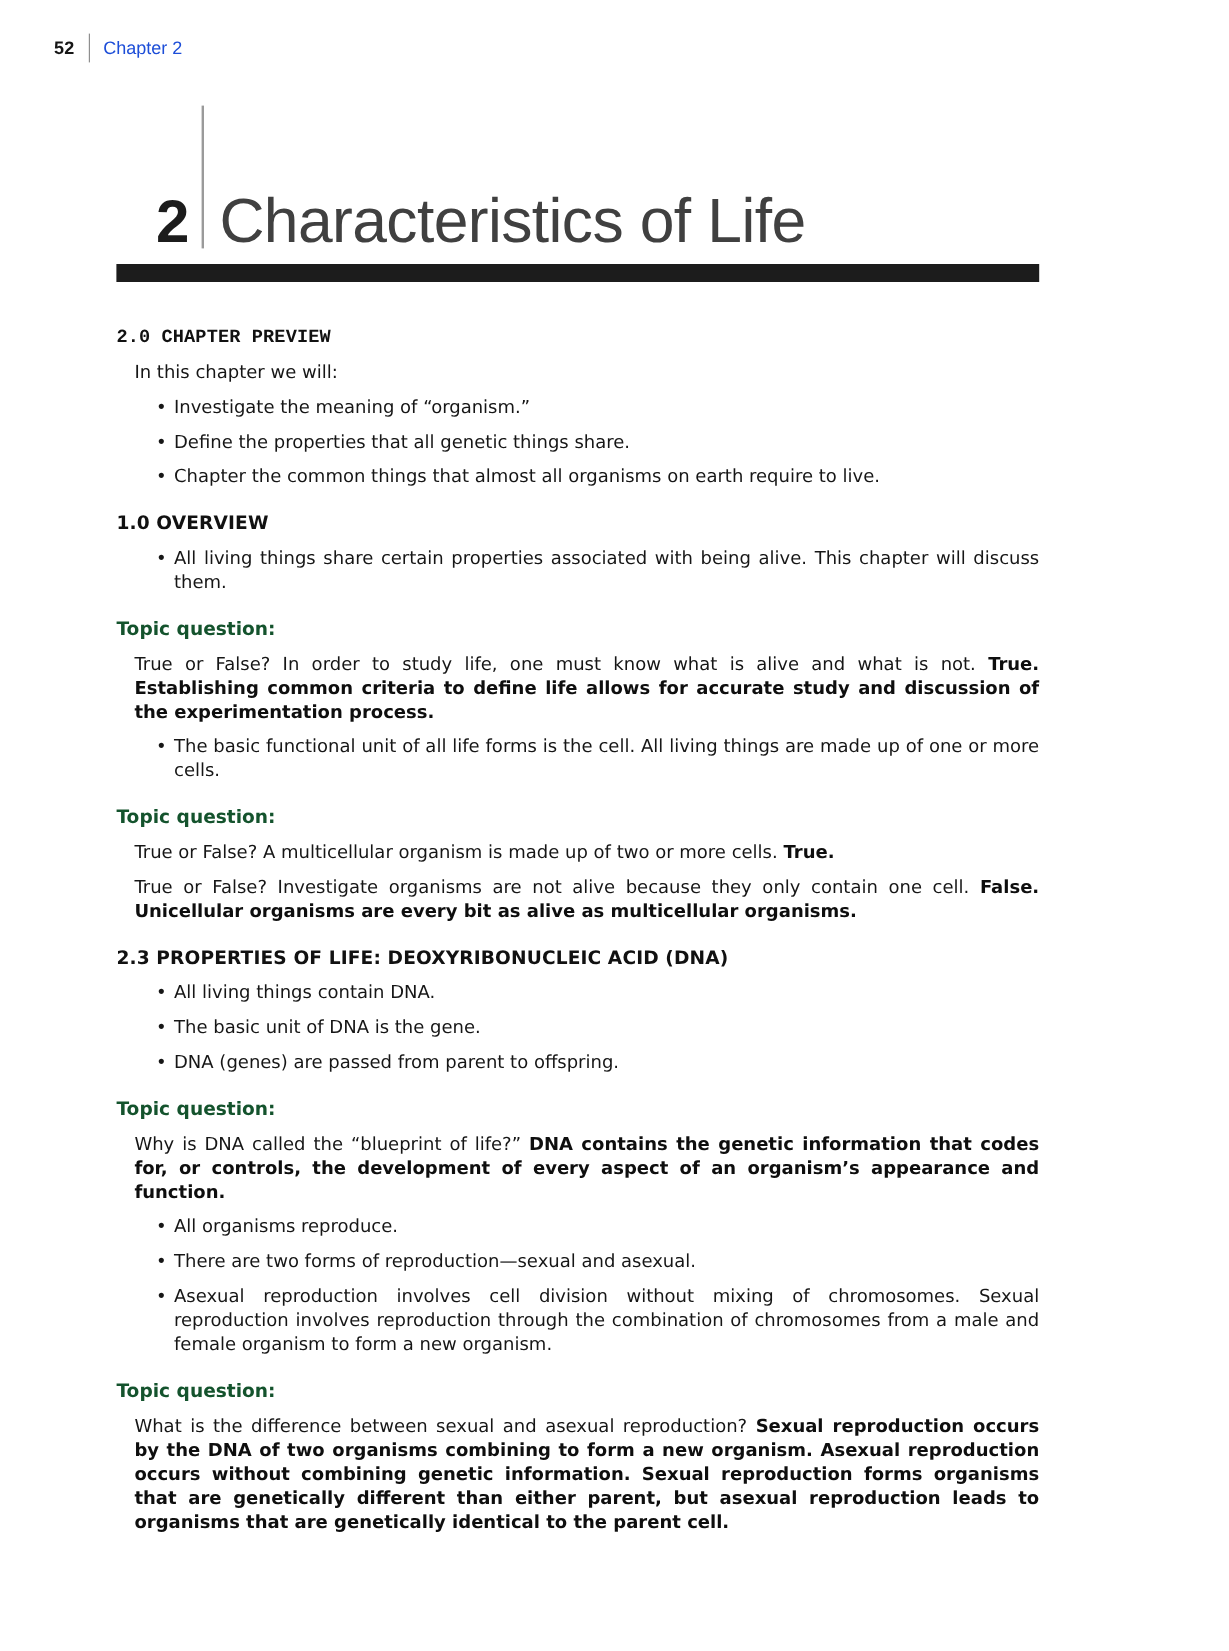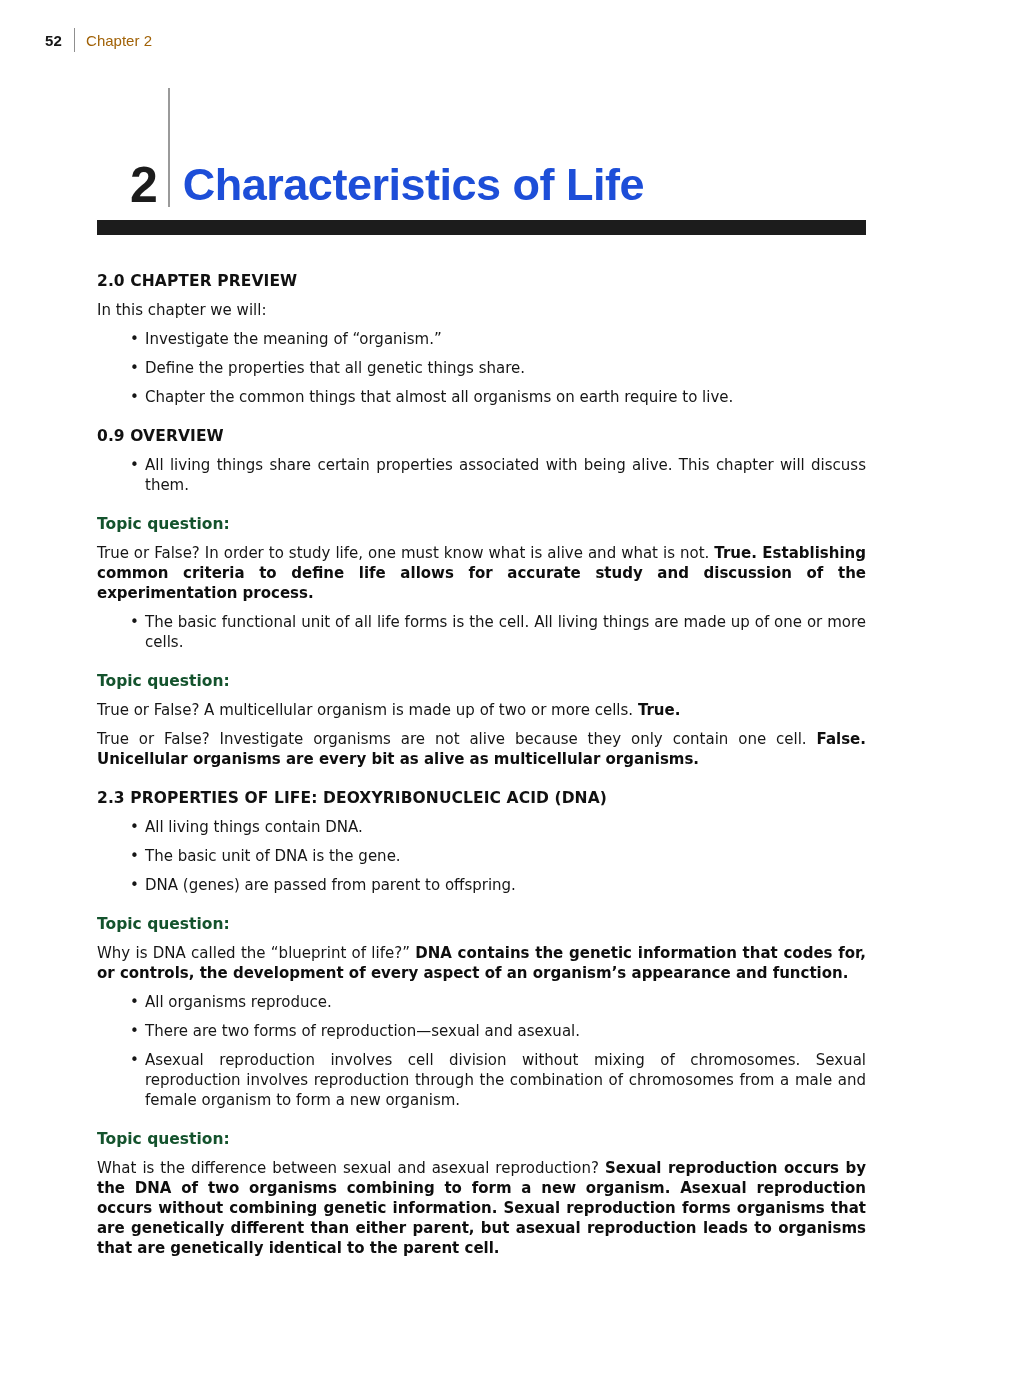--- a/index.html
+++ b/index.html
@@ -26,21 +26,21 @@
     font-size: 15px;
     font-family: "Liberation Sans", sans-serif;
   }
   .page-num { font-weight: 700; letter-spacing: 0.2px; }
   .hdr-divider {
     width: 1px;
     height: 24px;
     background: #8f8f8f;
     margin: 0 11px 0 12px;
   }
-  .chapter-label { color: #a16207; }
+  .chapter-label { color: #1d4ed8; }
 
   
   .content {
     position: absolute;
     left: 97px;
     top: 0;
     width: 769px;
   }
 
   
@@ -59,51 +59,51 @@
     padding-left: 33px;
     letter-spacing: -1px;
     color: #1c1c1c;
   }
   .banner-divider {
     width: 2px;
     background: #9a9a9a;
     align-self: stretch;
   }
   .ch-title {
-    font-size: 45px;
-    font-weight: 700;
+    font-size: 52px;
+    font-weight: 400;
     line-height: 44px;
     margin: 0;
     padding-left: 13px;
     letter-spacing: -0.5px;
-    color: #1d4ed8;
+    color: #404040;
     white-space: nowrap;
   }
   .title-rule {
     height: 15px;
     background: #1c1c1c;
     margin-top: 13px;
   }
 
   
   #blocks { margin-top: 36px; }
-  #blocks > :first-child { margin-top: 0; }
+  #blocks > :first-child { margin-top: 0; font-family: Liberation Mono, monospace; }
 
   h2.heading {
     font-size: 15.5px;
     font-weight: 700;
     line-height: 20px;
     margin: 19px 0 9px 0;
     letter-spacing: 0.1px;
     color: #111;
   }
   p.para {
     font-size: 15px;
     line-height: 20px;
-    margin: 0 0 9px 0;
+    margin: 0 0 9px 15px;
     text-align: justify;
   }
   p.topic {
     font-size: 15.5px;
     font-weight: 700;
     line-height: 20px;
     margin: 19px 0 9px 0;
     color: #14532d;
   }
   .bullet {
@@ -150,21 +150,21 @@
         <span class="btext">Investigate the meaning of “organism.”</span>
       </div>
       <div class="bullet">
         <span class="dot">•</span>
         <span class="btext">Define the properties that all genetic things share.</span>
       </div>
       <div class="bullet">
         <span class="dot">•</span>
         <span class="btext">Chapter the common things that almost all organisms on earth require to live.</span>
       </div>
-      <h2 class="heading">0.9 OVERVIEW</h2>
+      <h2 class="heading">1.0 OVERVIEW</h2>
       <div class="bullet">
         <span class="dot">•</span>
         <span class="btext">All living things share certain properties associated with being alive. This chapter will discuss them.</span>
       </div>
       <p class="topic">Topic question:</p>
       <p class="para qa"><span>True or False? In order to study life, one must know what is alive and what is not.</span> <strong>True. Establishing common criteria to define life allows for accurate study and discussion of the experimentation process.</strong></p>
       <div class="bullet">
         <span class="dot">•</span>
         <span class="btext">The basic functional unit of all life forms is the cell. All living things are made up of one or more cells.</span>
       </div>

